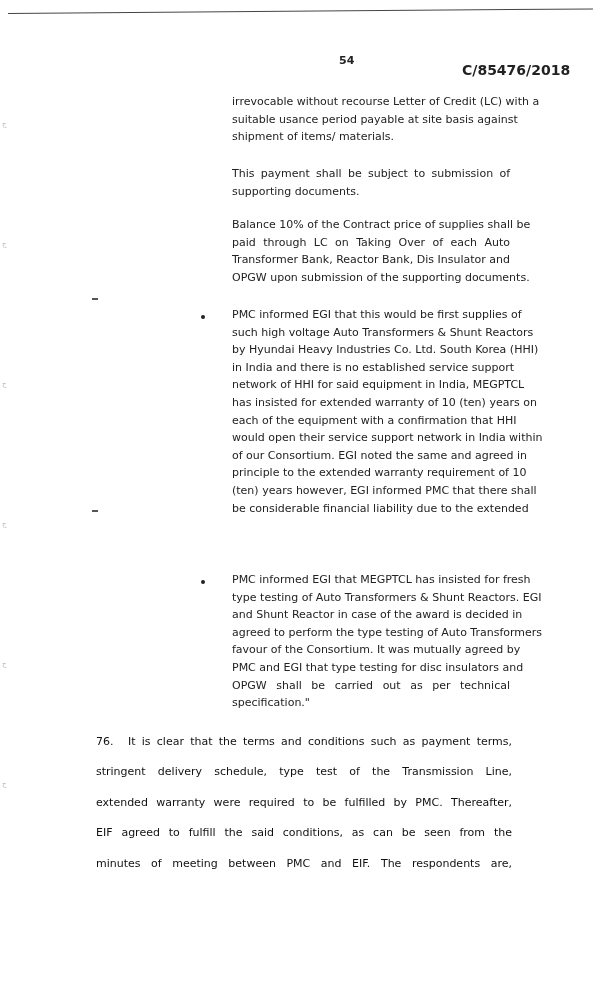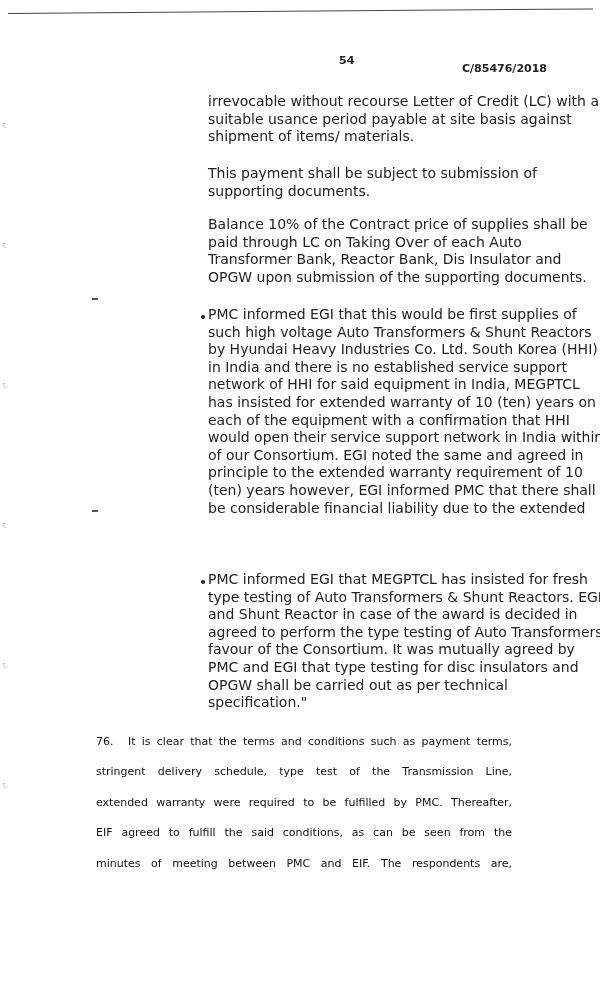--- a/index.html
+++ b/index.html
@@ -16,25 +16,25 @@
       border-top: 1.5px solid #444;
       transform: rotate(-0.45deg);
       transform-origin: left center;
     }
     .page-number {
       position: absolute; left: 295px; top: 54px;
       font-size: 11px; font-weight: bold; color: #222; margin-left: 44px;
     }
     .case-number {
       position: absolute; left: 462px; top: 62px;
-      font-size: 11px; font-weight: bold; color: #222;
+      font-size: 14px; font-weight: bold; color: #222;
     }
     .quote-block {
-      position: absolute; left: 208px; width: 278px;
-      font-size: 14px; line-height: 17.6px;
+      position: absolute; left: 232px; width: 278px;
+      font-size: 11px; line-height: 17.6px;
       text-align: justify;
       color: #222;
     }
     .quote-line {
       display: block; white-space: nowrap;
       text-align: justify; text-align-last: justify;
       height: 17.6px;
     }
     .quote-line.last { text-align-last: left; }
     .bullet-dot {

